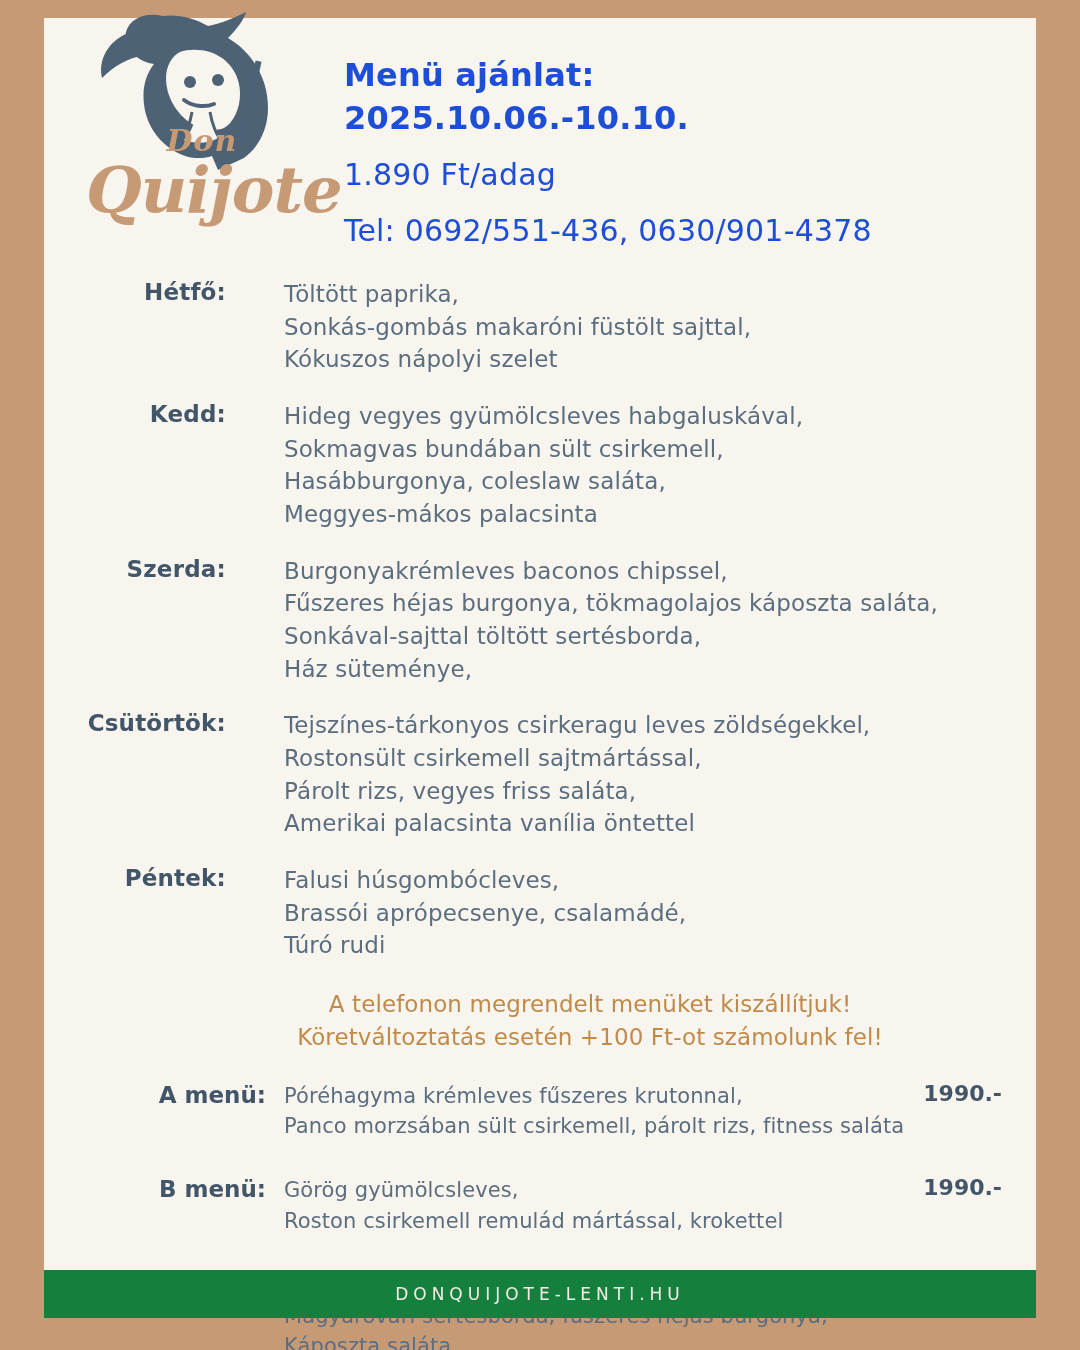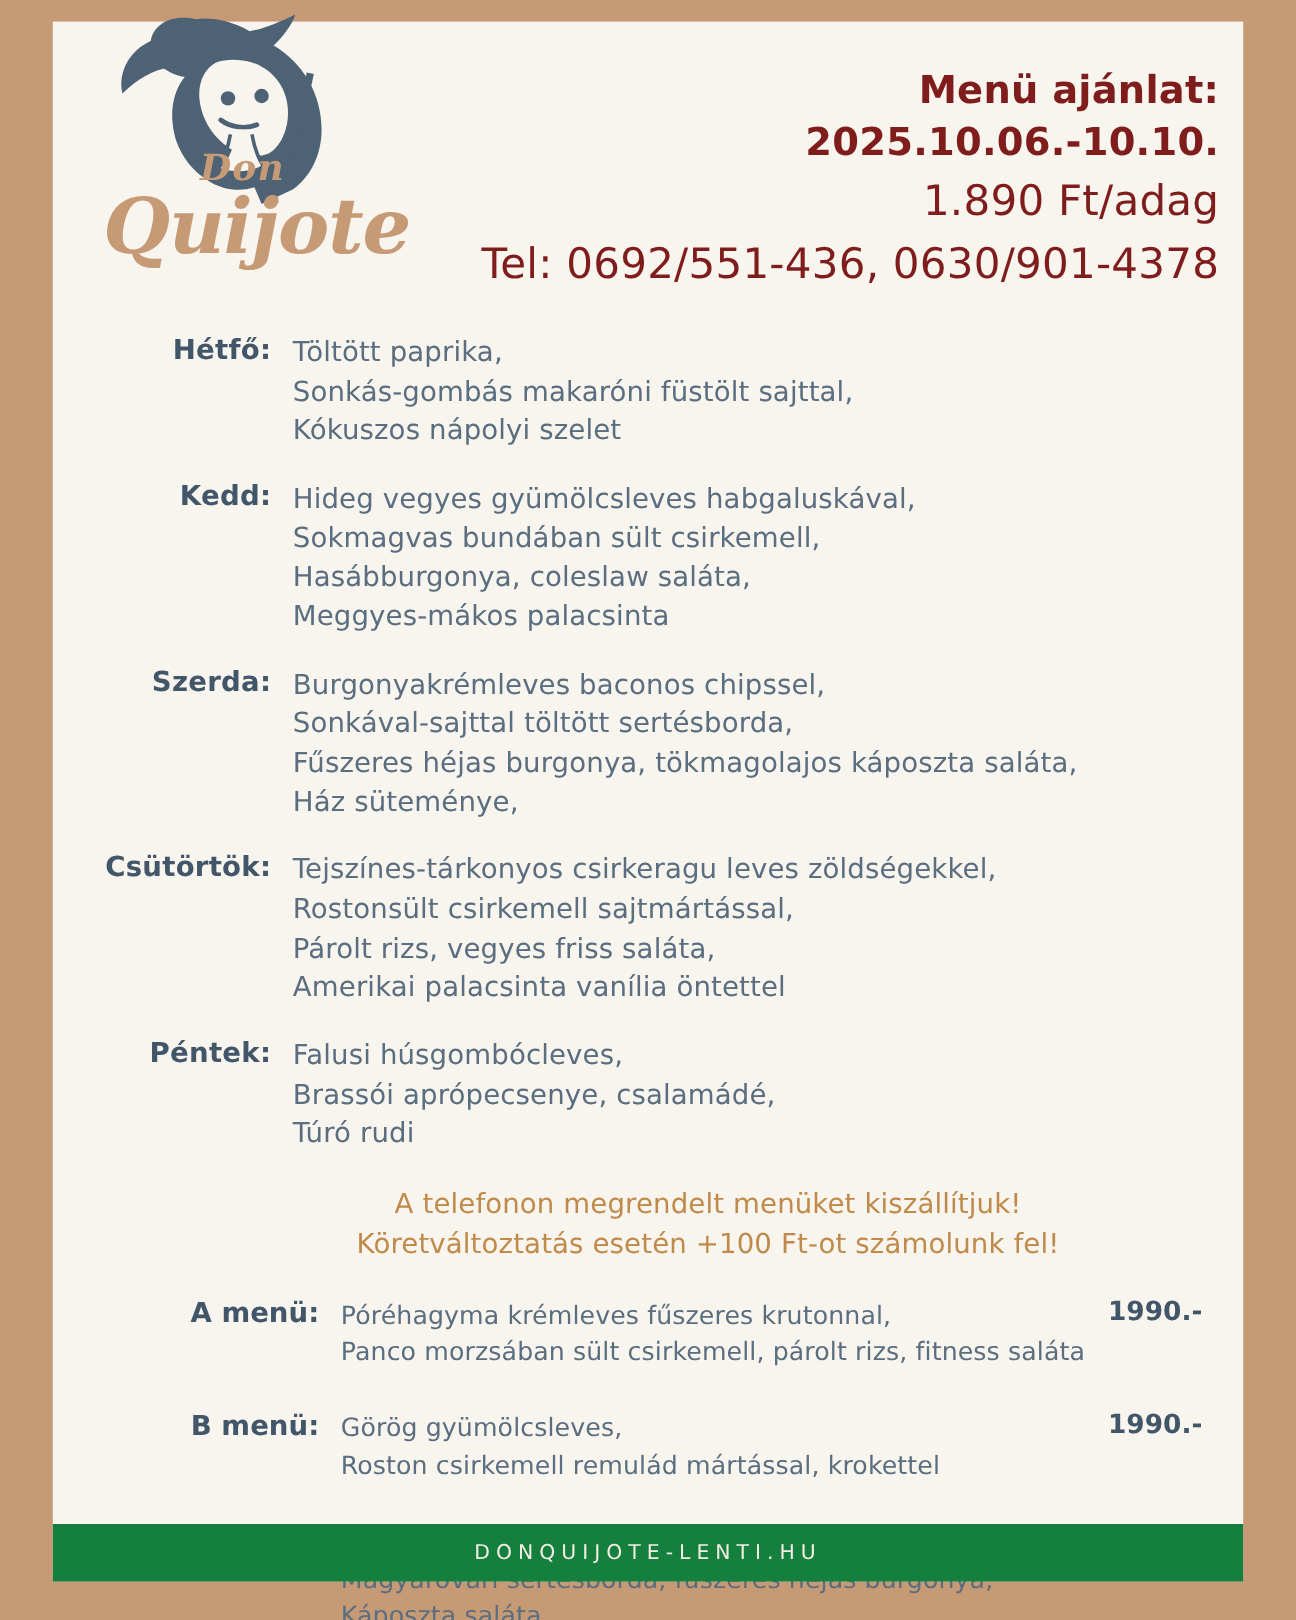--- a/index.html
+++ b/index.html
@@ -46,35 +46,35 @@
     font-family: "DejaVu Serif", serif;
     font-weight: bold;
     line-height: 1;
   }
   .logo-word .l1 { font-size: 30px; letter-spacing: 1px; }
   .logo-word .l2 { font-size: 64px; letter-spacing: -1px; margin-top: 2px; }
 
   .header-text {
     position: absolute;
     left: 300px;
-    right: 20px;
+    right: 36px;
     top: 36px;
-    text-align: right;
-    color: #7f1d1d;
+    text-align: left;
+    color: #1d4ed8;
   }
   .header-text .title {
     font-size: 32px;
     font-weight: bold;
     line-height: 1.35;
     letter-spacing: 0.2px;
   }
   .header-text .sub {
-    font-size: 35px;
+    font-size: 30px;
     line-height: 1.38;
-    margin-top: 4px;
+    margin-top: 14px;
     letter-spacing: 0.2px;
   }
 
   
   .days {
     padding: 10px 17px 0 0;
   }
   .day-row {
     display: flex;
     margin-bottom: 24px;
@@ -90,21 +90,21 @@
     color: #42566a;
     padding-top: 1px;
     letter-spacing: 0.2px;
   }
   .day-items {
     font-size: 23px;
     color: #5a6e80;
     line-height: 1.42;
     letter-spacing: 0.1px;
   }
-  .day-items div { white-space: nowrap; }
+  .day-items div { white-space: nowrap; margin-left: 40px; }
 
   
   .notice {
     margin: 26px 0 17px 100px;
     color: #c08a4a;
     font-size: 23px;
     line-height: 1.45;
     letter-spacing: 0.1px;
     text-align: center;
   }
@@ -216,22 +216,22 @@
         <div>Sokmagvas bundában sült csirkemell,</div>
         <div>Hasábburgonya, coleslaw saláta,</div>
         <div>Meggyes-mákos palacsinta</div>
       </div>
     </div>
 
     <div class="day-row">
       <div class="day-name">Szerda:</div>
       <div class="day-items">
         <div>Burgonyakrémleves baconos chipssel,</div>
+        <div>Fűszeres héjas burgonya, tökmagolajos káposzta saláta,</div>
         <div>Sonkával-sajttal töltött sertésborda,</div>
-        <div>Fűszeres héjas burgonya, tökmagolajos káposzta saláta,</div>
         <div>Ház süteménye,</div>
       </div>
     </div>
 
     <div class="day-row">
       <div class="day-name">Csütörtök:</div>
       <div class="day-items">
         <div>Tejszínes-tárkonyos csirkeragu leves zöldségekkel,</div>
         <div>Rostonsült csirkemell sajtmártással,</div>
         <div>Párolt rizs, vegyes friss saláta,</div>

